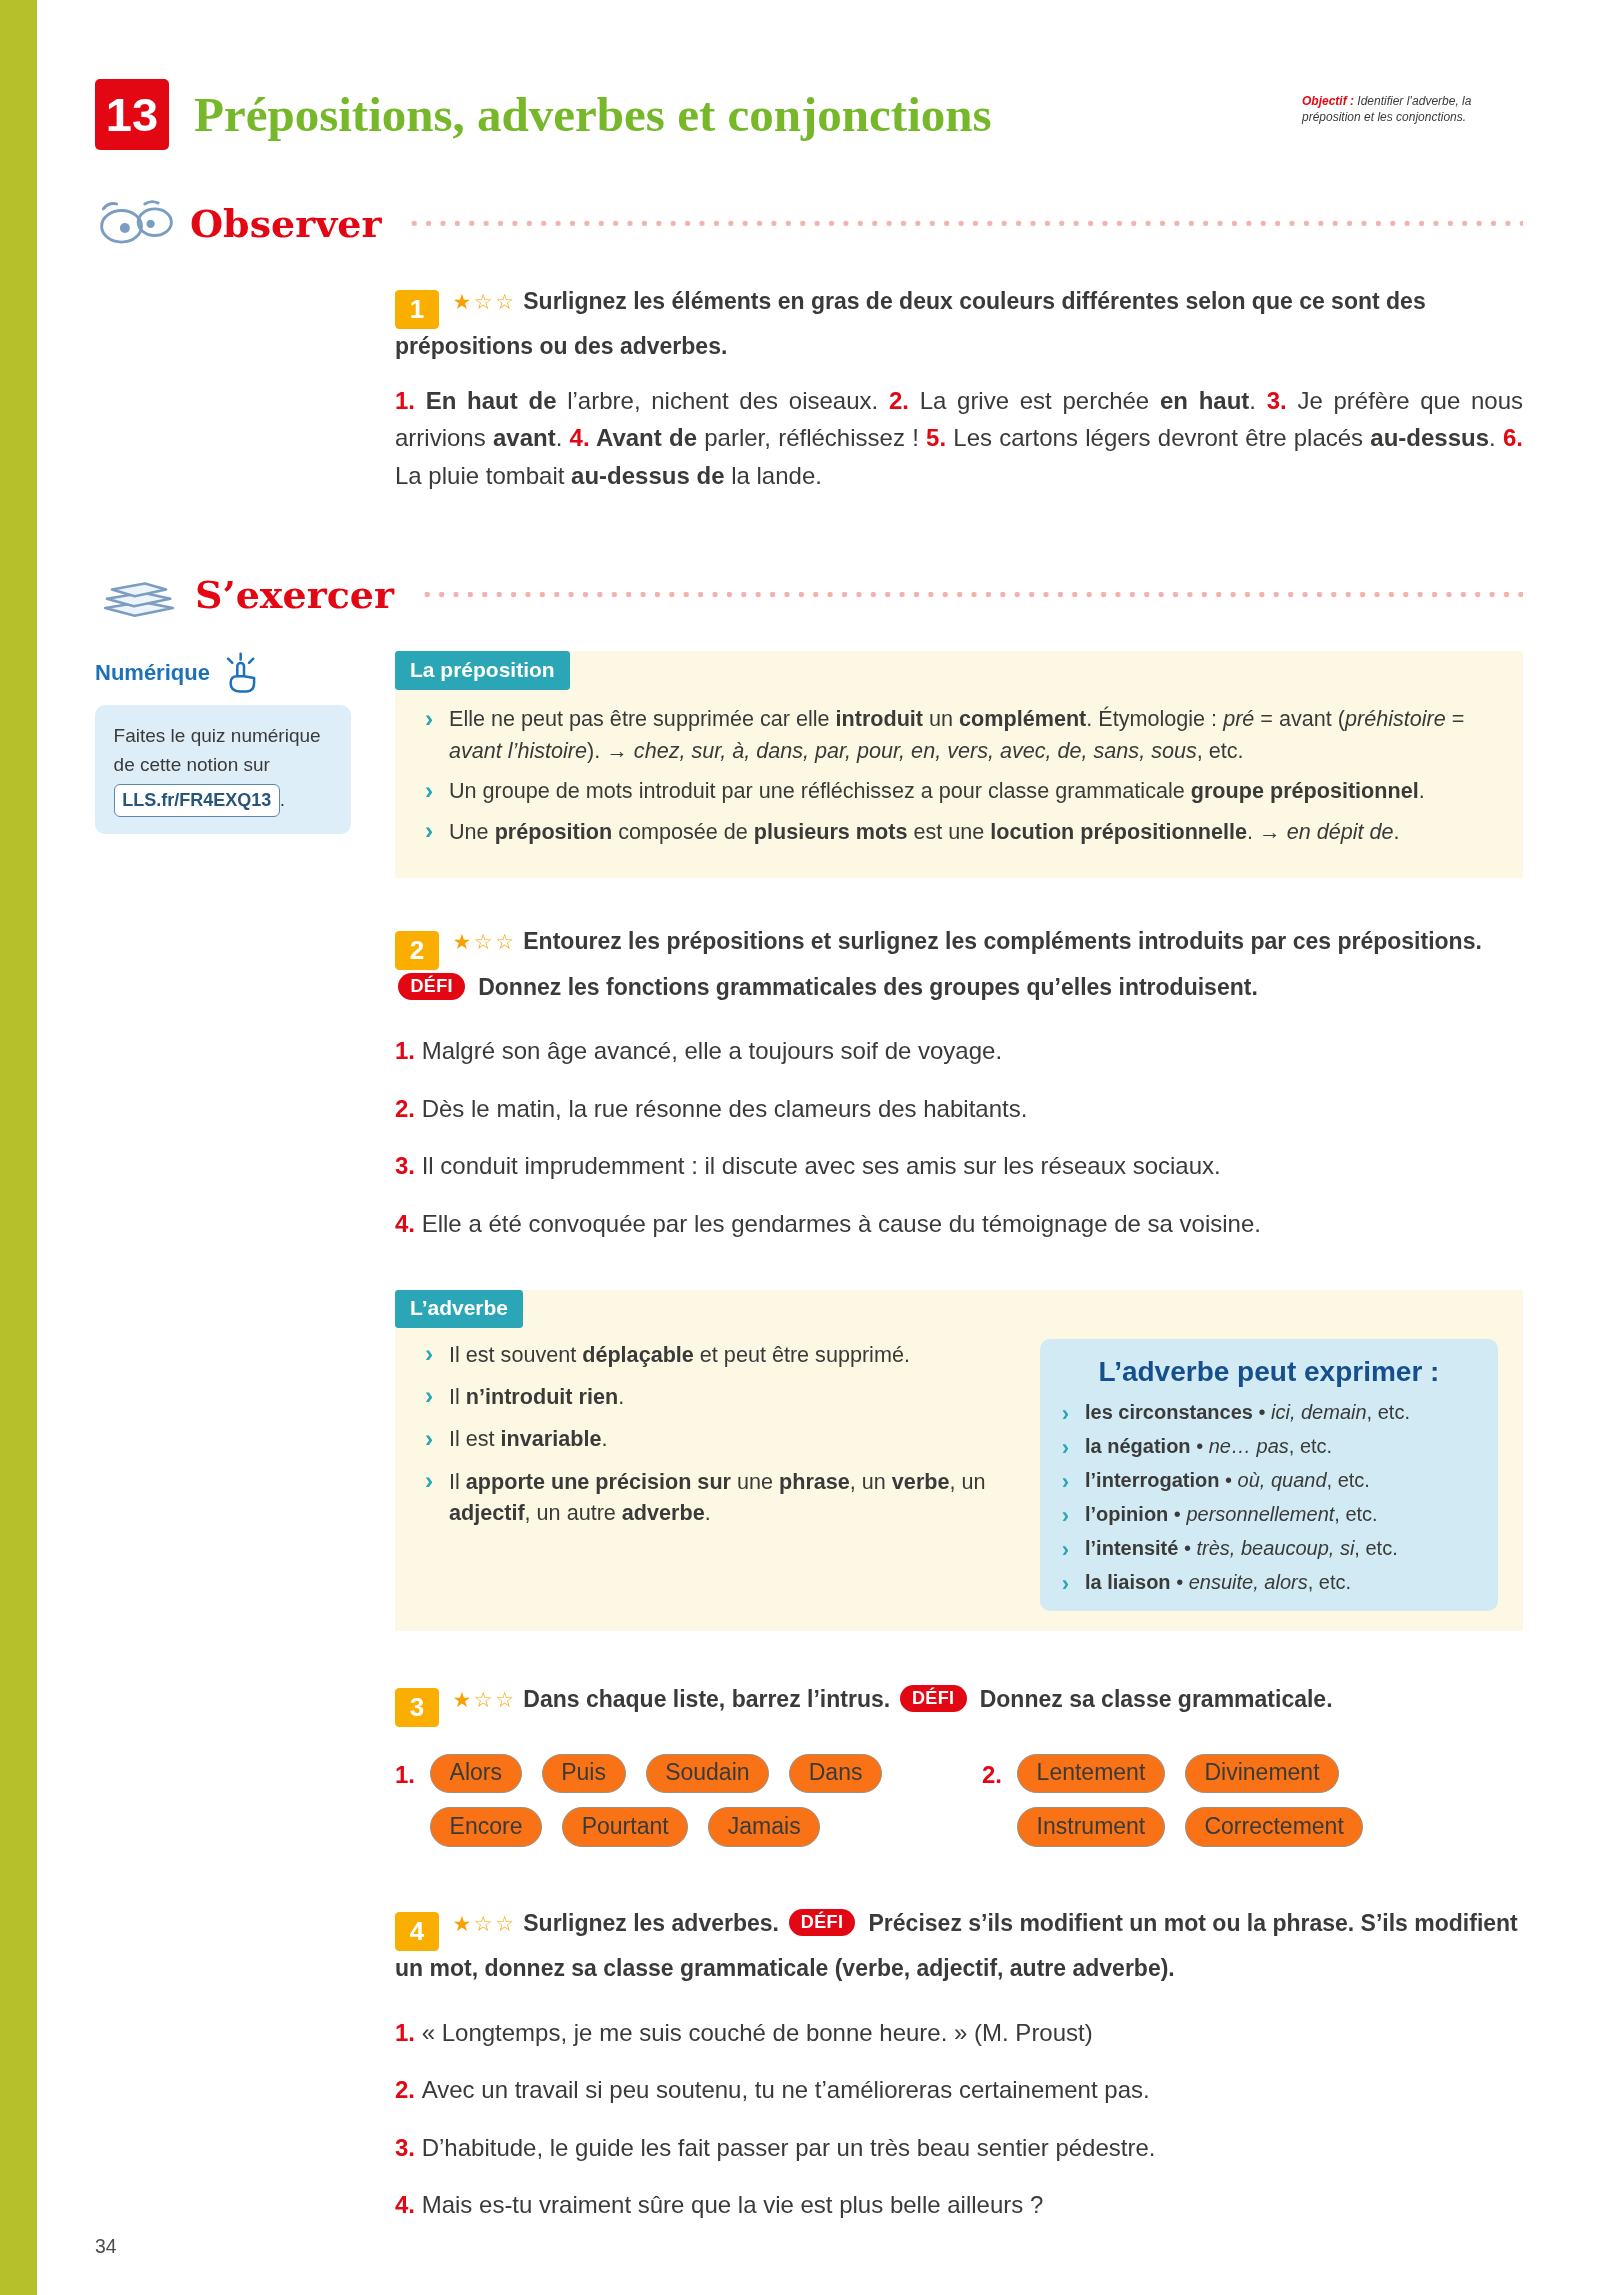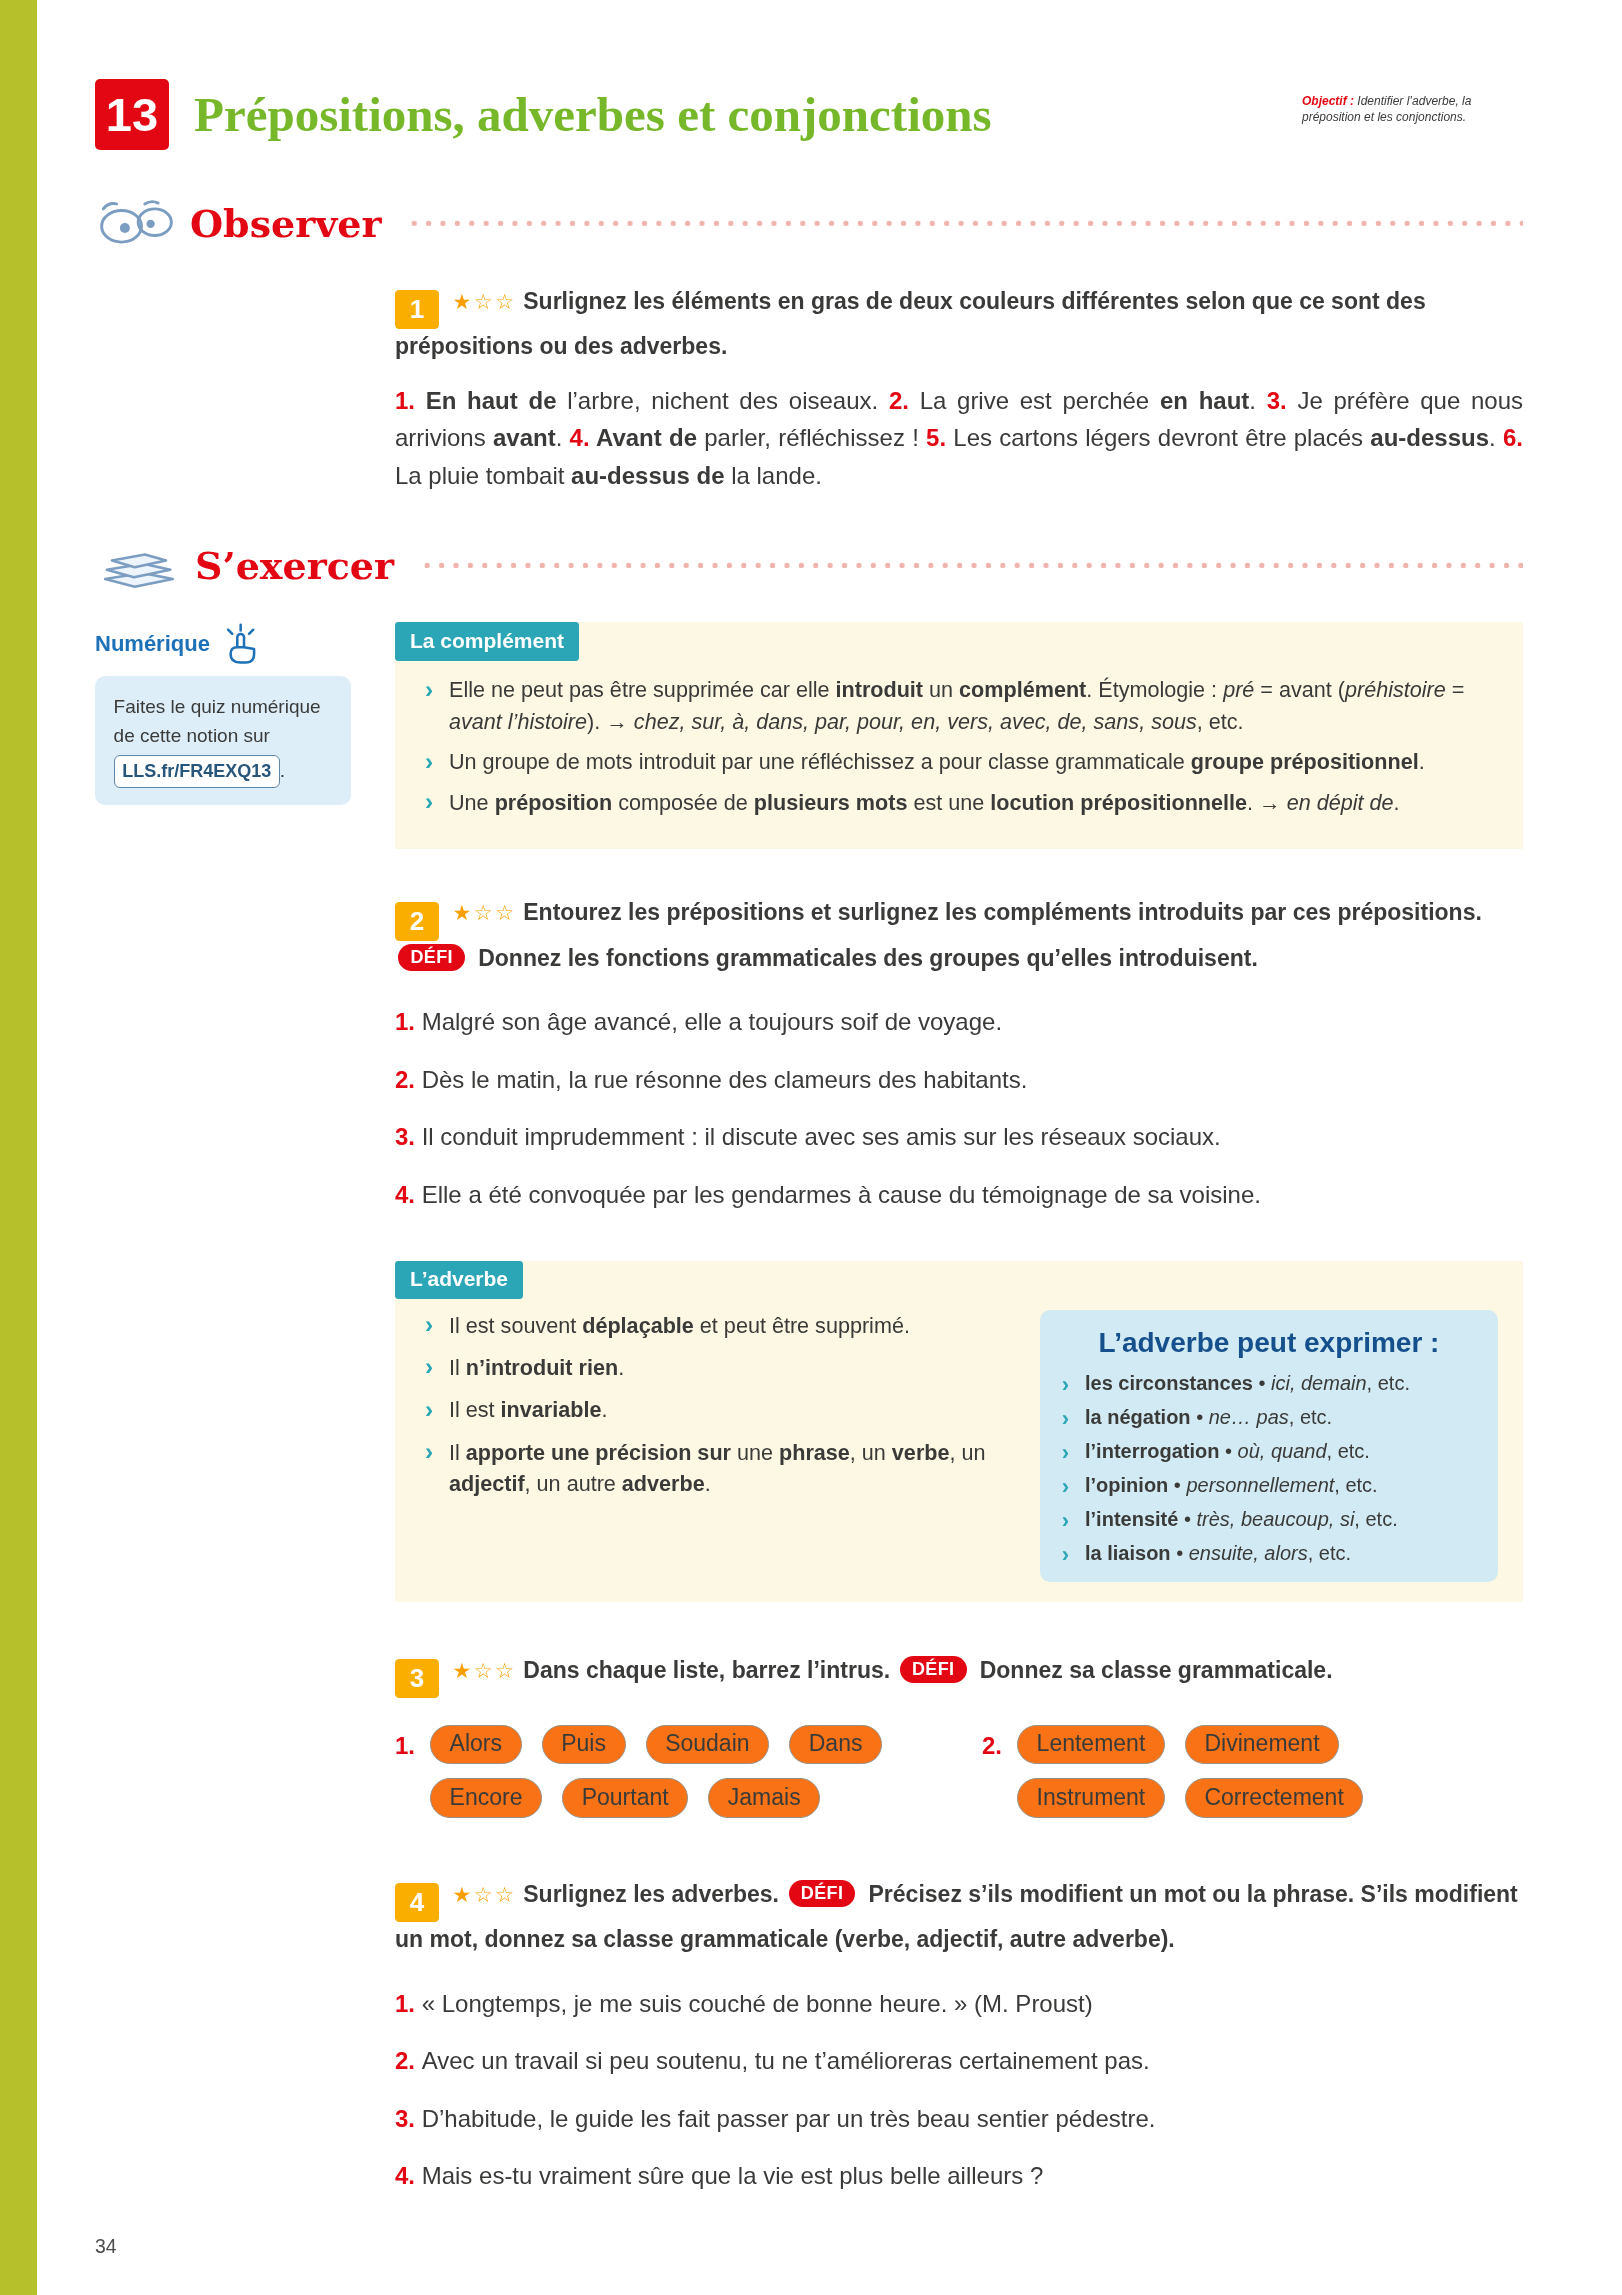--- a/index.html
+++ b/index.html
@@ -11,21 +11,21 @@
   
   .chapter-header{position:relative;display:flex;align-items:flex-start;margin-top:79px;}
   .chapter-num{flex:0 0 auto;width:74px;height:71px;background:#e30613;color:#fff;font-weight:bold;
                font-size:47px;display:flex;align-items:center;justify-content:center;border-radius:5px;}
   .chapter-title{font-family:"Liberation Serif","DejaVu Serif",serif;font-weight:600;color:#76b82a;
                  font-size:49px;line-height:1.1;margin:8.5px 0 0 25px;}
   .objectif{position:absolute;right:8px;top:1.7px;width:213px;font-size:12px;line-height:1.38;font-style:italic;}
 
   
   .section-row{display:flex;align-items:center;gap:12px;margin-top:46px;height:54px;}
-  .section-row.sexercer{margin-top:44px;text-align:right;}
+  .section-row.sexercer{margin-top:73px;text-align:right;}
   .icon-wrap{flex:0 0 auto;display:flex;align-items:center;}
   .section-label{font-family:"DejaVu Serif","Liberation Serif",serif;font-weight:bold;
                  color:#e30613;font-size:38px;white-space:nowrap;padding-right:5px;}
   .dotted{flex:1;height:6.8px;margin-left:8.5px;
           background-image:radial-gradient(circle,#f0b3ad 2.5px,transparent 3px);
           background-size:14.4px 6.8px;background-repeat:repeat-x;background-position:0 center;}
 
   
   .exercise{margin-left:300px;}
   .consigne{font-size:23px;line-height:1.55;font-weight:bold;margin:0;color:#3a3a39;}
@@ -151,21 +151,21 @@
             </svg>
           </span>
         </div>
         <div class="num-box">
           <span>Faites le quiz numérique de cette notion sur</span><br>
           <span class="lls-chip">LLS.fr/FR4EXQ13</span><span>.</span>
         </div>
       </aside>
 
       <div class="lesson-box">
-        <span class="chip">La complément</span>
+        <span class="chip">La préposition</span>
         <ul class="bullets">
           <li><span class="chev">›</span><span><span>Elle ne peut pas être supprimée car elle </span><span class="b">introduit</span><span> un </span><span class="b">complément</span><span>. Étymologie : </span><span class="i">pré</span><span> = avant (</span><span class="i">préhistoire</span><span> = </span><span class="i">avant l’histoire</span><span>). → </span><span class="i">chez, sur, à, dans, par, pour, en, vers, avec, de, sans, sous</span><span>, etc.</span></span></li>
           <li><span class="chev">›</span><span><span>Un groupe de mots introduit par une réfléchissez a pour classe grammaticale </span><span class="b">groupe prépositionnel</span><span>.</span></span></li>
           <li><span class="chev">›</span><span><span>Une </span><span class="b">préposition</span><span> composée de </span><span class="b">plusieurs mots</span><span> est une </span><span class="b">locution prépositionnelle</span><span>. → </span><span class="i">en dépit de</span><span>.</span></span></li>
         </ul>
       </div>
     </div>
 
     <section class="exercise" style="margin-top:46px;">
       <p class="consigne"><span class="ex-num">2</span><span class="stars">★☆☆</span><span><span class="b">Entourez les prépositions et surlignez les compléments introduits par ces prépositions. </span><span class="defi">DÉFI</span><span class="b"> Donnez les fonctions grammaticales des groupes qu’elles introduisent.</span></span></p>

